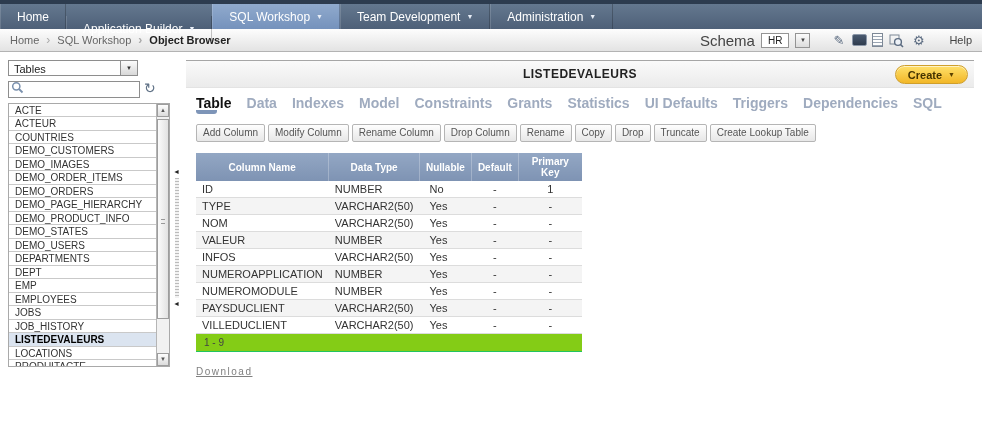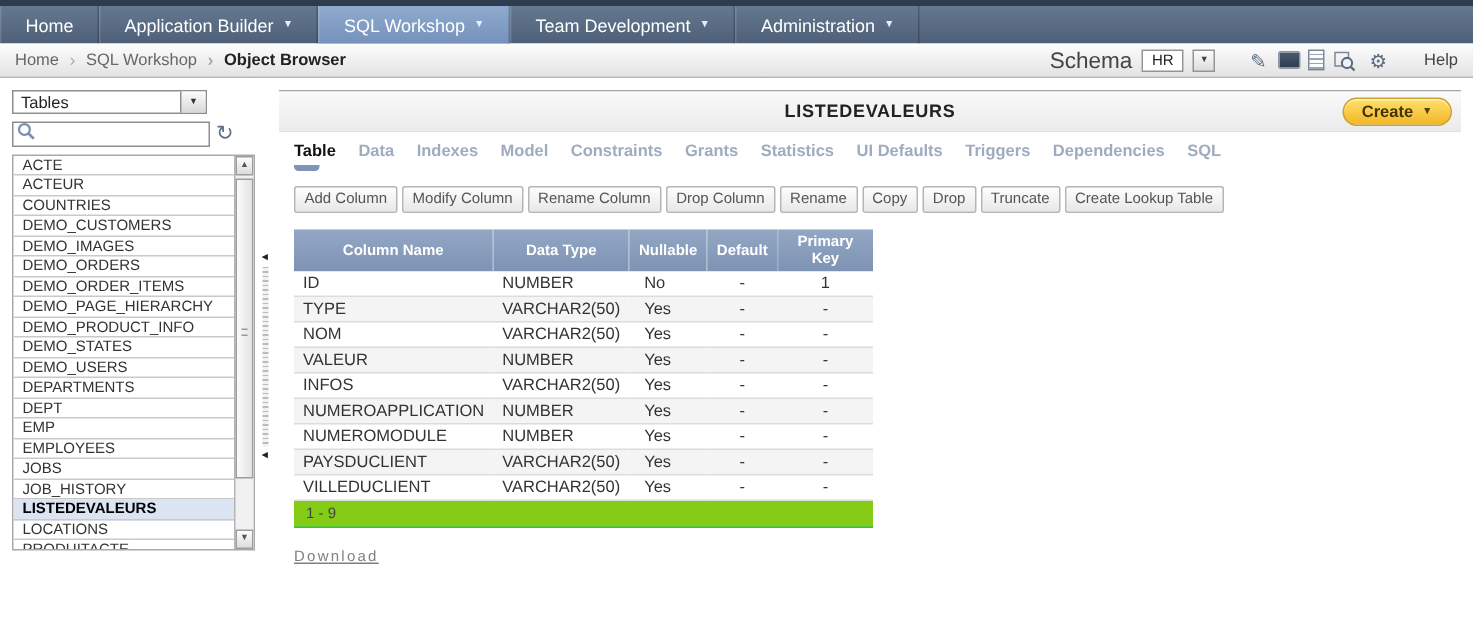--- a/index.html
+++ b/index.html
@@ -87,21 +87,21 @@
   .titlebar h1 { text-align:center; font-size:12px; color:#222; line-height:27px;
     letter-spacing:.5px; }
   .create-btn { position:absolute; right:6px; top:4px; height:19px; padding:0 12px;
     border:1px solid #cf9f2c; border-radius:10px;
     background:linear-gradient(#ffe06a,#f2b728); color:#443300; font-size:11px;
     font-weight:bold; cursor:pointer; display:flex; align-items:center; gap:6px;
     box-shadow:inset 0 1px 0 rgba(255,255,255,.6); }
   .create-btn .caret { font-size:7px; color:#5a4100; }
 
   .tabs { display:flex; gap:15px; padding:7px 0 0 10px; height:26px; }
-  .tab { font-size:11px; font-weight:bold; color:#9fabbf; cursor:pointer;
+  .tab { font-size:14px; font-weight:bold; color:#9fabbf; cursor:pointer;
     position:relative; padding-bottom:6px; white-space:nowrap; }
   .tab.active { color:#111; }
   .tab.active::after { content:""; position:absolute; left:0; right:40%; bottom:0;
     height:4px; background:#7e95b8; border-radius:0 0 3px 3px; }
 
   .toolbar { margin:8px 0 0 10px; }
   .tb-btn { display:inline-block; margin-right:3px; padding:2px 6px 3px;
     border:1px solid #b5b5b5; border-radius:2px; background:linear-gradient(#fefefe,#e7e7e7);
     font-size:10px; color:#555; cursor:pointer; }
 
@@ -127,21 +127,21 @@
 </head>
 <body>
 
 <div class="topnav">
   <div>
 
   <div class="nav-tab no-caret" style="height:100%; float:left;">
       <span>Home</span>
 
     </div>
-      <div class="nav-tab" style="height:100%; float:left;">
+      <div class="nav-tab" style="height:100%; float:left;margin-top:12px;">
       <span>Application Builder</span>
       <span class="caret">▼</span>
     </div>
       <div class="nav-tab active" style="height:100%; float:left;">
       <span>SQL Workshop</span>
       <span class="caret">▼</span>
     </div>
       <div class="nav-tab" style="height:100%; float:left;">
       <span>Team Development</span>
       <span class="caret">▼</span>
@@ -218,24 +218,24 @@
           <div class="obj-item">
           <span>COUNTRIES</span>
         </div>
           <div class="obj-item">
           <span>DEMO_CUSTOMERS</span>
         </div>
           <div class="obj-item">
           <span>DEMO_IMAGES</span>
         </div>
           <div class="obj-item">
+          <span>DEMO_ORDER_ITEMS</span>
+        </div>
+          <div class="obj-item">
           <span>DEMO_ORDERS</span>
-        </div>
-          <div class="obj-item">
-          <span>DEMO_ORDER_ITEMS</span>
         </div>
           <div class="obj-item">
           <span>DEMO_PAGE_HIERARCHY</span>
         </div>
           <div class="obj-item">
           <span>DEMO_PRODUCT_INFO</span>
         </div>
           <div class="obj-item">
           <span>DEMO_STATES</span>
         </div>

